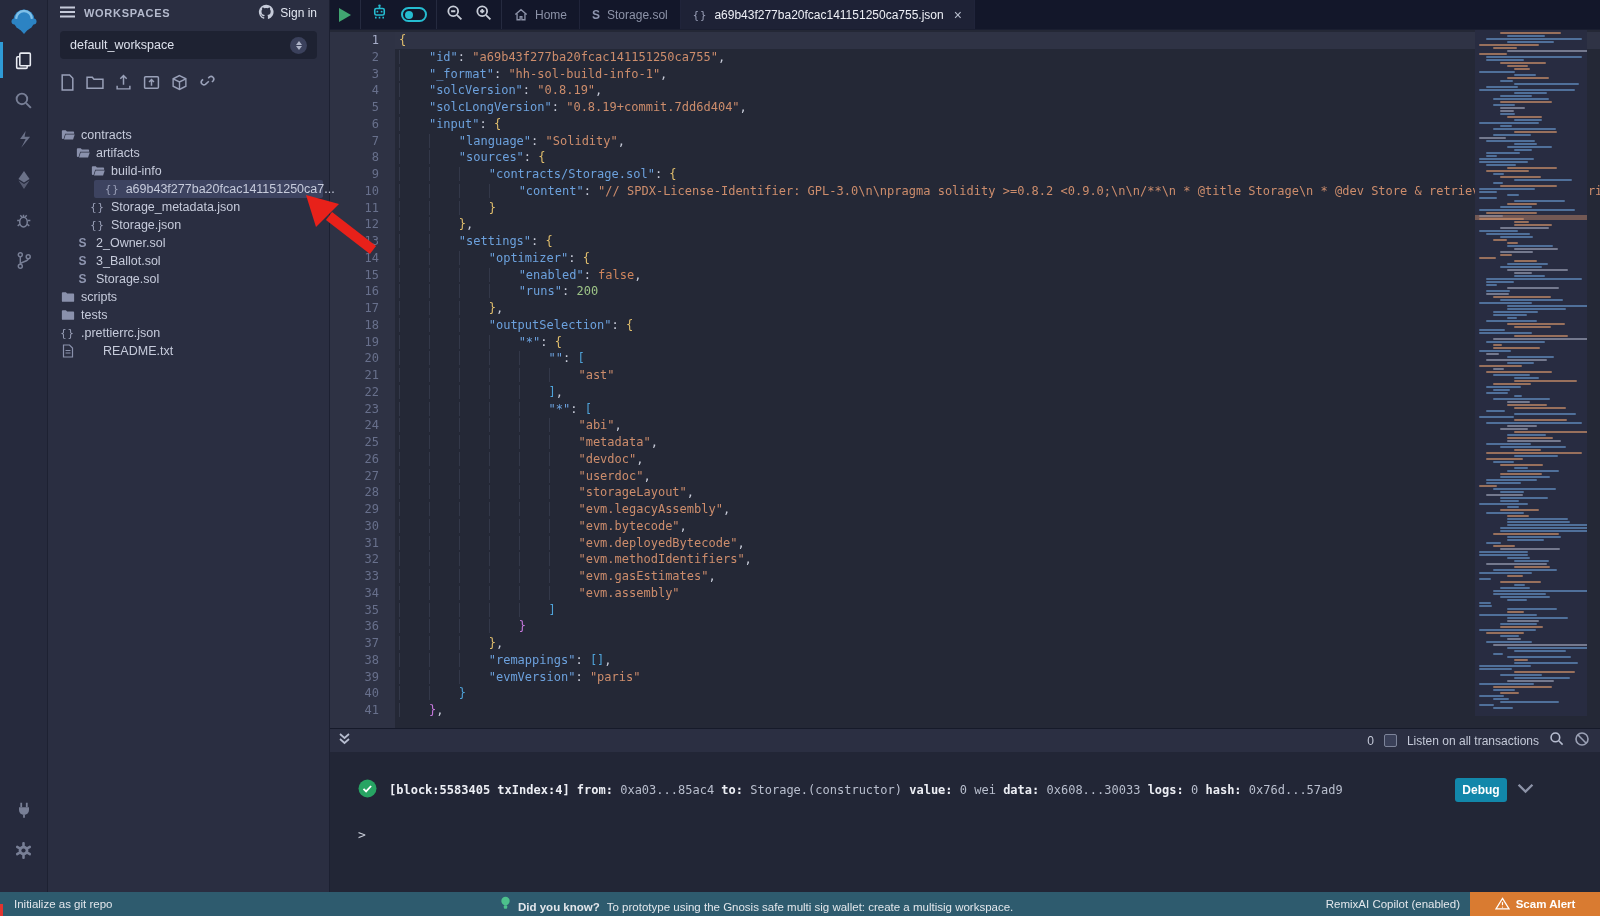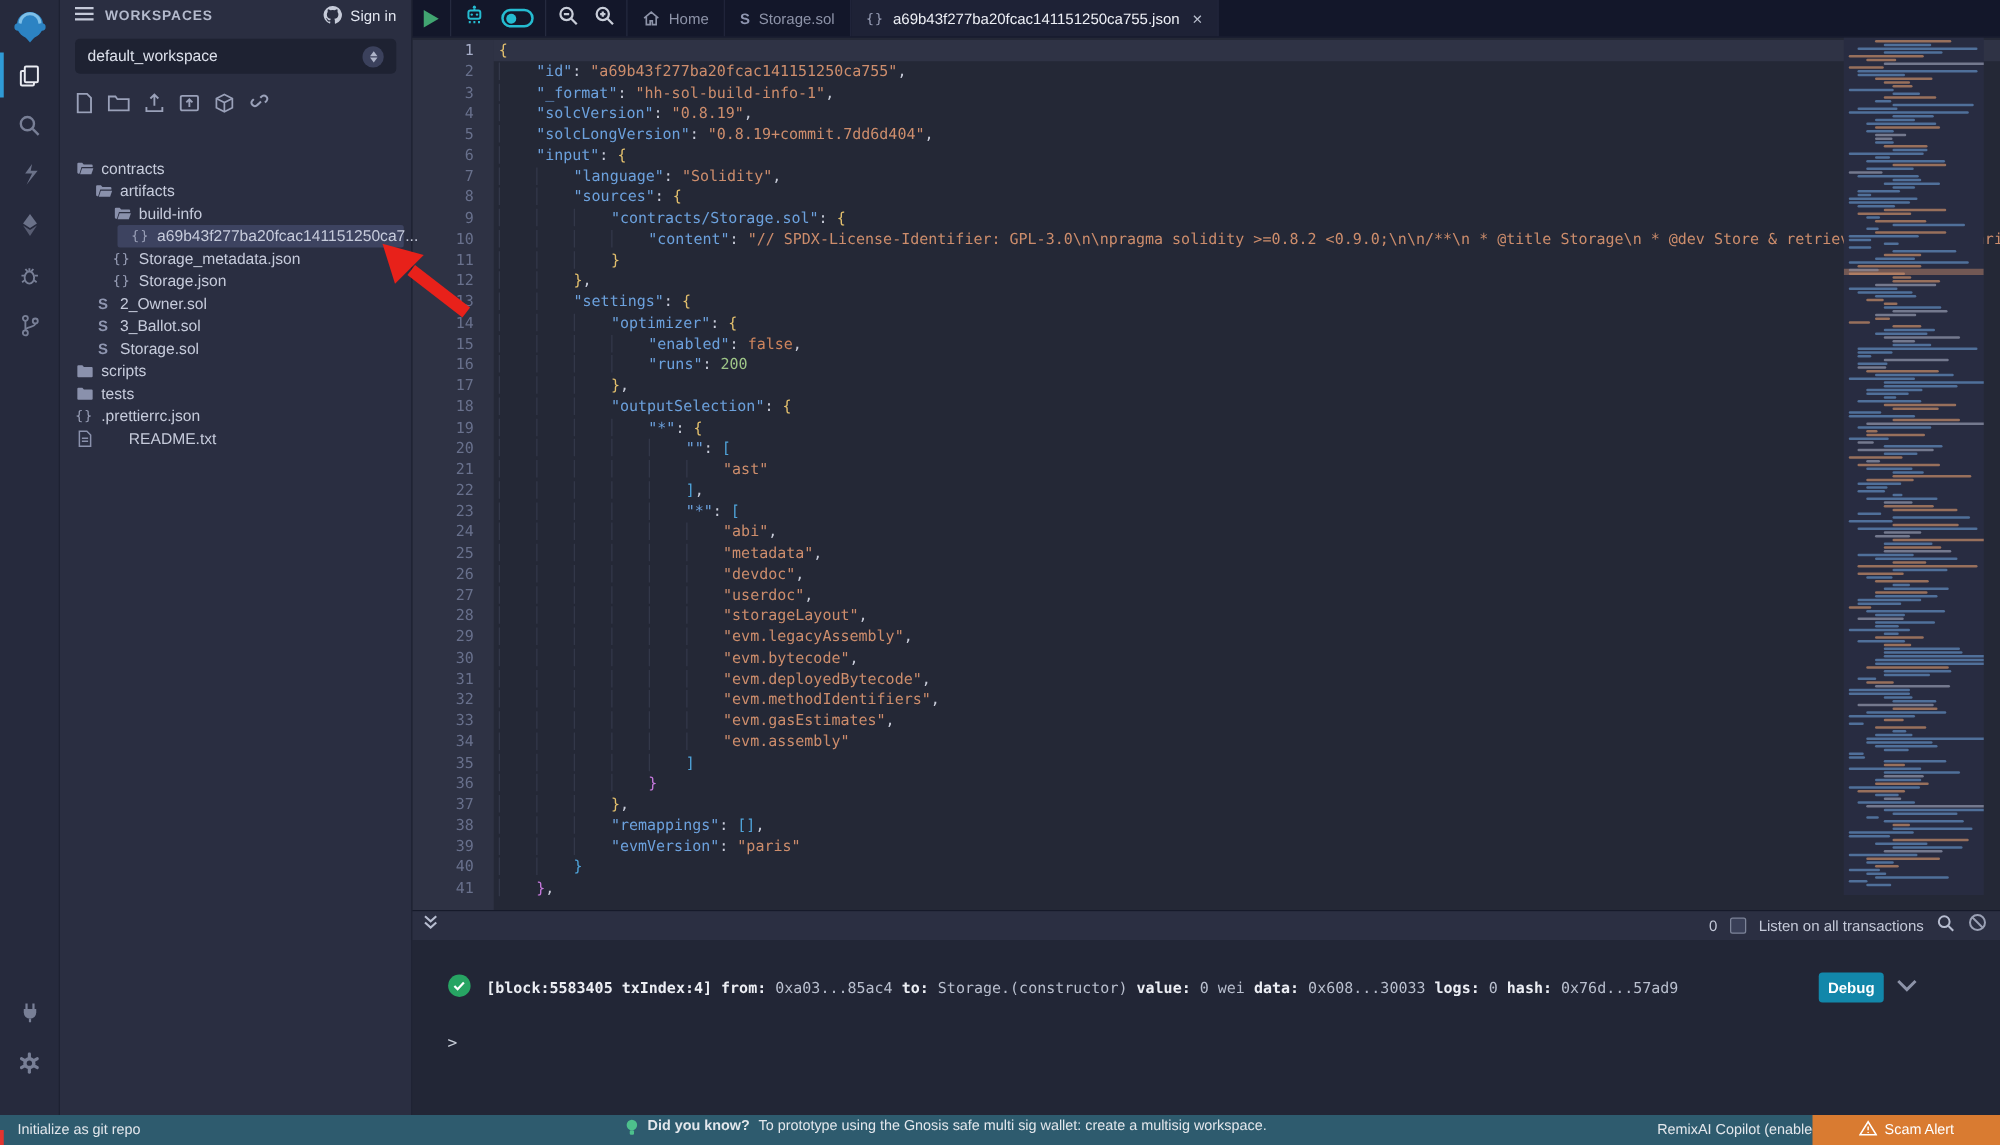--- a/index.html
+++ b/index.html
@@ -89,24 +89,24 @@
   .tx-text{white-space:nowrap;overflow:hidden;color:#b9bfce;}
   .tx-text .b{font-weight:700;color:#eceef4;}
   .tx-right{position:absolute;right:66px;top:-1px;display:flex;align-items:center;gap:10px;}
   .debug-btn{width:52px;height:24px;background:#1287aa;border-radius:3px;color:#fff;font-family:"Liberation Sans",sans-serif;font-size:12px;font-weight:700;display:flex;align-items:center;justify-content:center;}
   .prompt{margin-top:26px;color:#c8cdd8;font-size:13px;}
 
   
   .statusbar{position:absolute;left:0;right:0;bottom:0;height:24px;background:#2e5b6e;color:#e3e7ec;font-size:11.5px;display:flex;align-items:center;}
   .sb-red{position:absolute;left:0;bottom:0;width:3px;height:12px;background:#e3342f;}
   .sb-left{margin-left:14px;}
-  .sb-center{position:absolute;left:500px;display:flex;align-items:flex-start;gap:7px;}
+  .sb-center{position:absolute;left:500px;display:flex;align-items:flex-end;gap:7px;}
   .sb-center b{font-weight:700;}
   .sb-right{position:absolute;right:140px;}
-  .scam{position:absolute;right:0;top:0;bottom:0;width:150px;background:#d97b31;display:flex;align-items:center;justify-content:center;gap:6px;color:#fff;font-weight:400;}
+  .scam{position:absolute;right:0;top:0;bottom:0;width:130px;background:#d97b31;display:flex;align-items:center;justify-content:center;gap:6px;color:#fff;font-weight:700;}
 </style>
 </head>
 <body>
 
 <div class="app">
 
   <div class="activitybar">
     <div class="ab-logo">
       <svg width="34" height="34" viewBox="0 0 34 34">
           <circle cx="17" cy="14" r="10.5" fill="#2c83c3"></circle>

